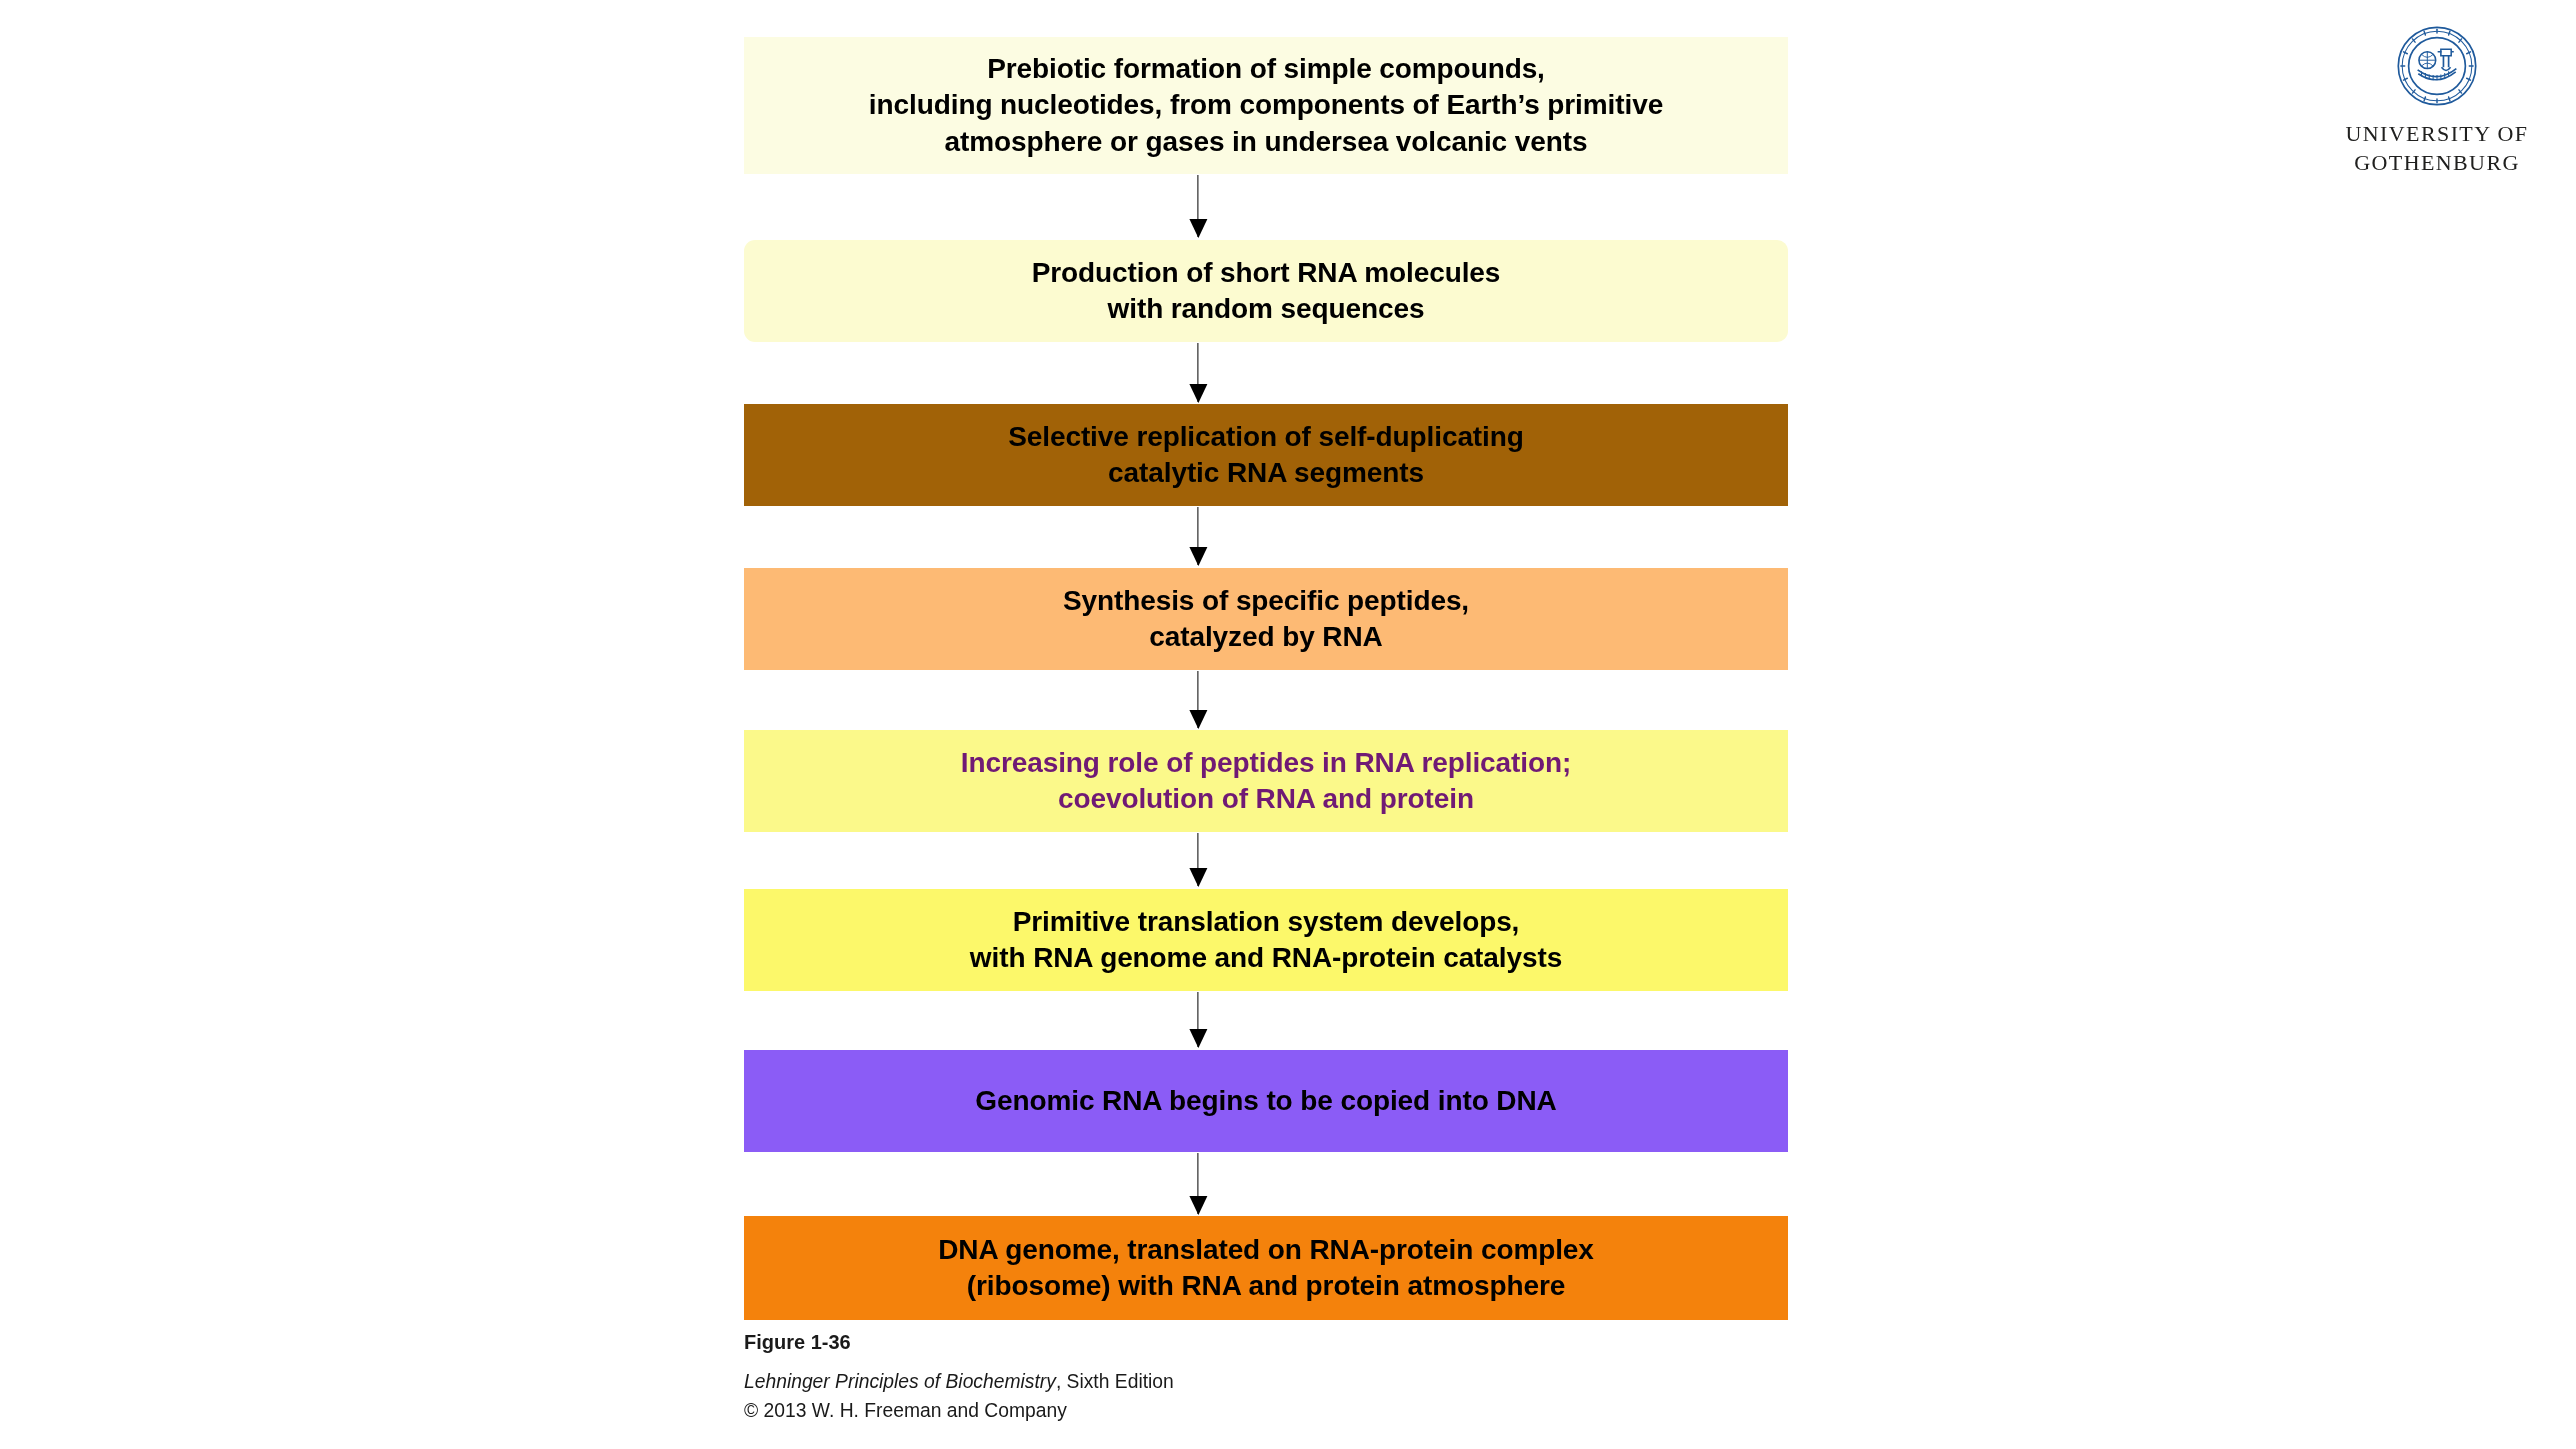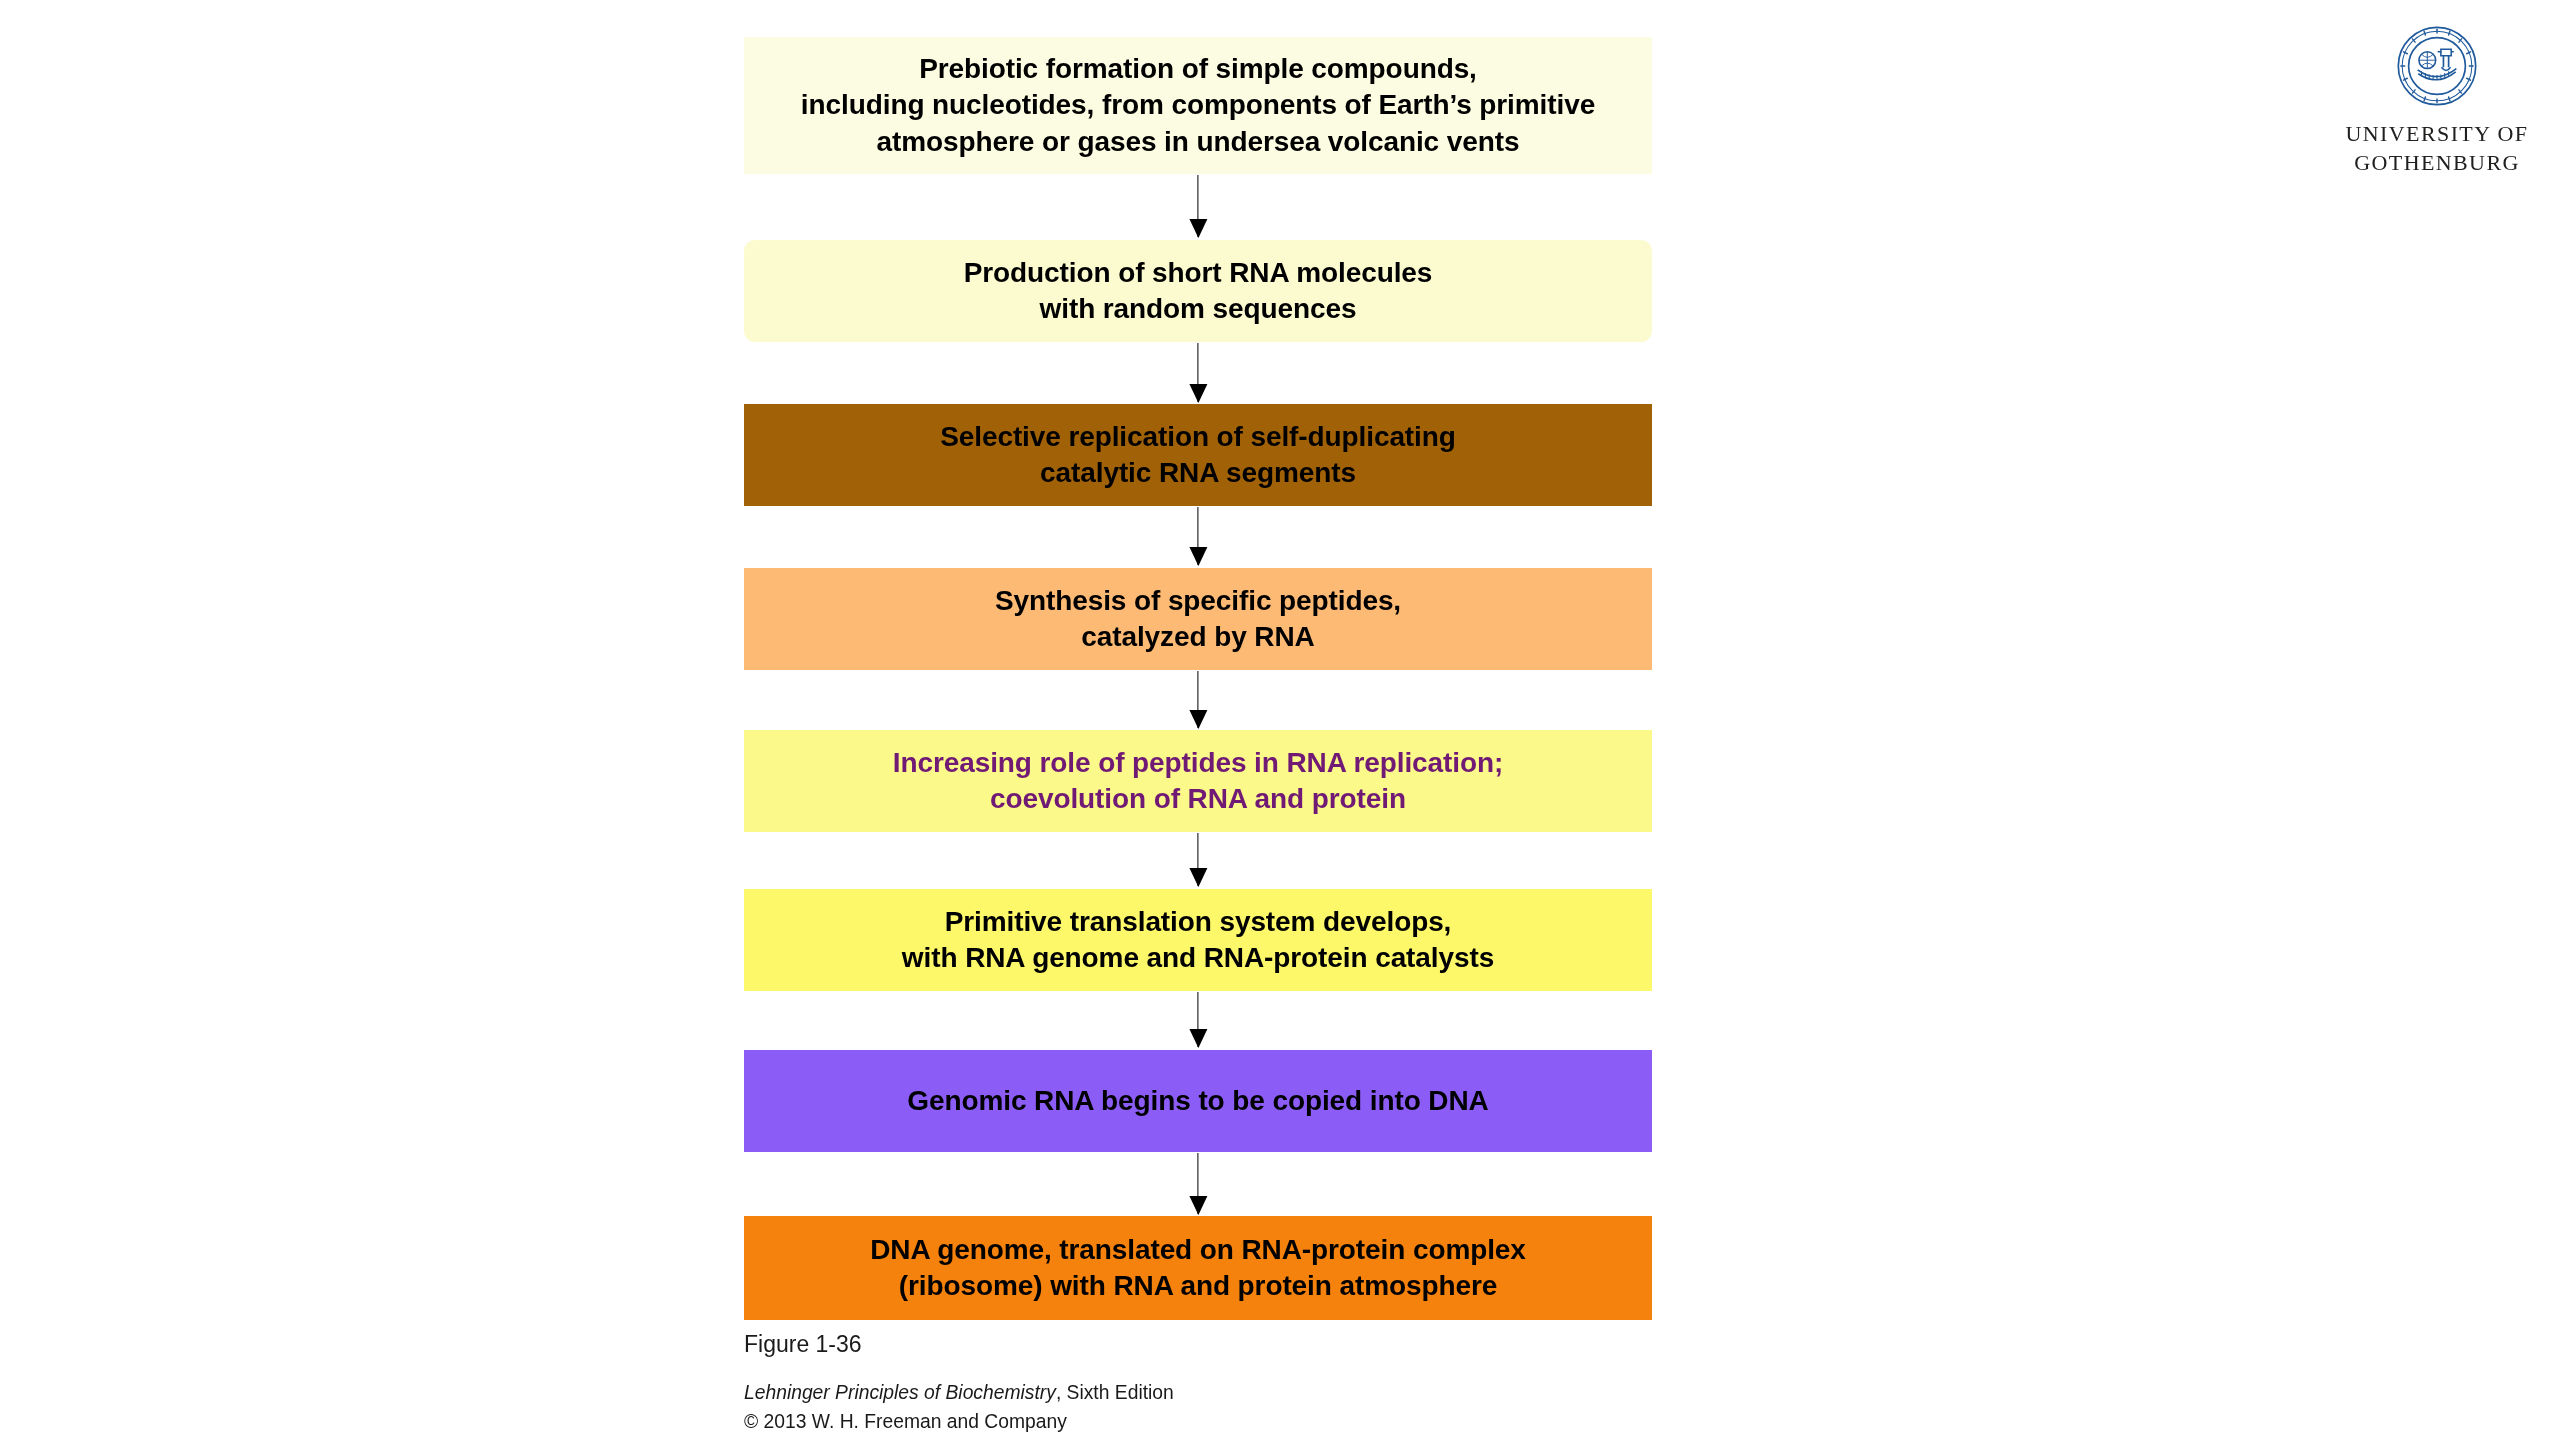--- a/index.html
+++ b/index.html
@@ -21,21 +21,21 @@
     position: absolute;
     left: 744px;
     top: 0px;
     width: 908px;
     height: 1327px;
   }
 
   .flow-step {
     position: absolute;
     left: 0;
-    width: 908px;
+    width: 1044px;
     box-sizing: border-box;
     display: flex;
     align-items: center;
     justify-content: center;
     text-align: center;
   }
 
   .flow-step .step-text {
     font-family: "Liberation Sans", sans-serif;
     font-weight: bold;
@@ -71,24 +71,24 @@
   
   #caption {
     position: absolute;
     left: 744px;
     top: 1329px;
     width: 1030px;
     color: #1a1a1a;
   }
   #caption .cap-figure {
     font-family: "Liberation Sans", sans-serif;
-    font-weight: normal;
-    font-size: 23px;
+    font-weight: bold;
+    font-size: 20px;
     line-height: 1.35;
-    margin-bottom: 20px;
+    margin-bottom: 13px;
   }
   #caption .cap-book {
     font-family: "Liberation Sans", sans-serif;
     font-size: 19.3px;
     line-height: 1.38;
     margin-bottom: 1.9px;
   }
   #caption .cap-book .cap-book-title {
     font-style: italic;
   }

